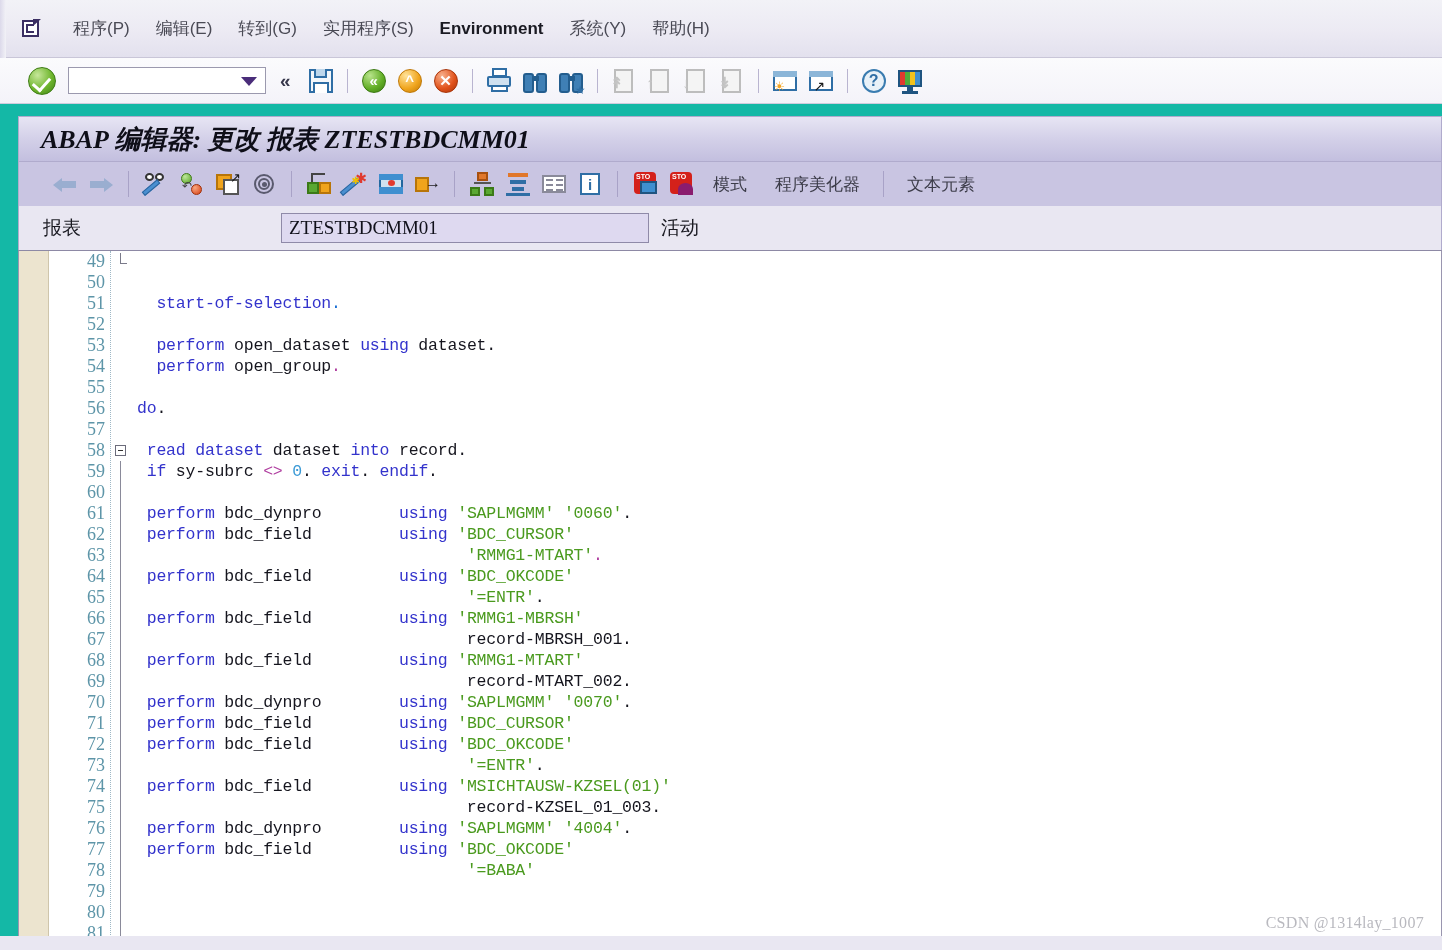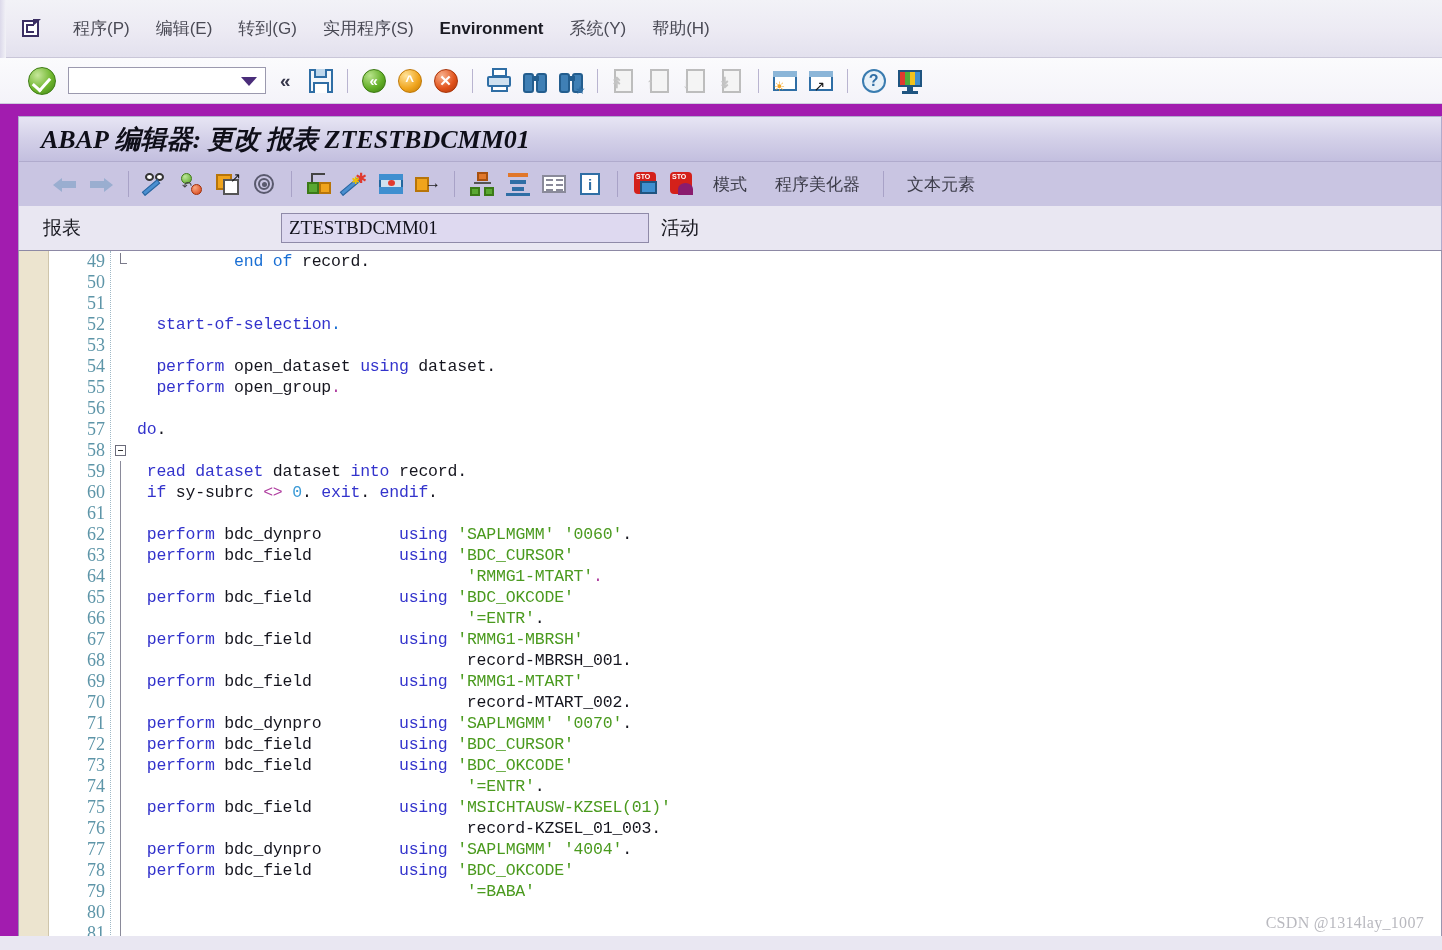--- a/index.html
+++ b/index.html
@@ -188,21 +188,21 @@
   .i-mon .s2 { position:absolute; left:10px; top:6px; width:5px; height:13px; background:#4fae3b;}
   .i-mon .s3 { position:absolute; left:15px; top:6px; width:5px; height:13px; background:#f2c21c;}
   .i-mon .s4 { position:absolute; left:20px; top:6px; width:5px; height:13px; background:#3f8fd0;}
   .i-mon .stand { position:absolute; left:12px; top:21px; width:6px; height:4px; background:#1f5480;}
   .i-mon .base { position:absolute; left:7px; top:25px; width:16px; height:3px; background:#1f5480;}
 
   
   .winshell {
     position: absolute; top: 104px; left: 0;
     width: 1442px; height: 846px;
-    background: #a21caf;
+    background: #14b8a6;
     padding: 12px 0 0 18px;
   }
   .titlebar {
     width: 1424px; height: 46px;
     background: linear-gradient(to bottom,#e7e5f4 0%,#d3d0e8 50%,#c3bfdf 100%);
     border: 1px solid #b0abcd;
     display: flex; align-items: center;
     padding-left: 22px;
   }
   .title-text {
@@ -766,21 +766,20 @@
             <div class="fold-vline"></div>
           </div>
           <div class="fl">
             <div class="fold-vline"></div>
           </div>
           <div class="fl">
             <div class="fold-vline"></div>
           </div>
         </div>
       <div class="codearea" id="codearea">
-          <div class="codeline"><span class="pl">          </span><span class="kw2">end</span><span class="pl"> </span><span class="kw2">of</span><span class="pl"> record.</span></div>
           <div class="codeline">&nbsp;</div>
           <div class="codeline">&nbsp;</div>
           <div class="codeline"><span class="pl">  </span><span class="kw">start-of-selection</span><span class="kw2">.</span></div>
           <div class="codeline">&nbsp;</div>
           <div class="codeline"><span class="pl">  </span><span class="kw">perform</span><span class="pl"> open_dataset </span><span class="kw">using</span><span class="pl"> dataset.</span></div>
           <div class="codeline"><span class="pl">  </span><span class="kw">perform</span><span class="pl"> open_group</span><span class="op">.</span></div>
           <div class="codeline">&nbsp;</div>
           <div class="codeline"><span class="kw">do</span><span class="pl">.</span></div>
           <div class="codeline">&nbsp;</div>
           <div class="codeline"><span class="pl"> </span><span class="kw">read</span><span class="pl"> </span><span class="kw">dataset</span><span class="pl"> dataset </span><span class="kw">into</span><span class="pl"> record.</span></div>

